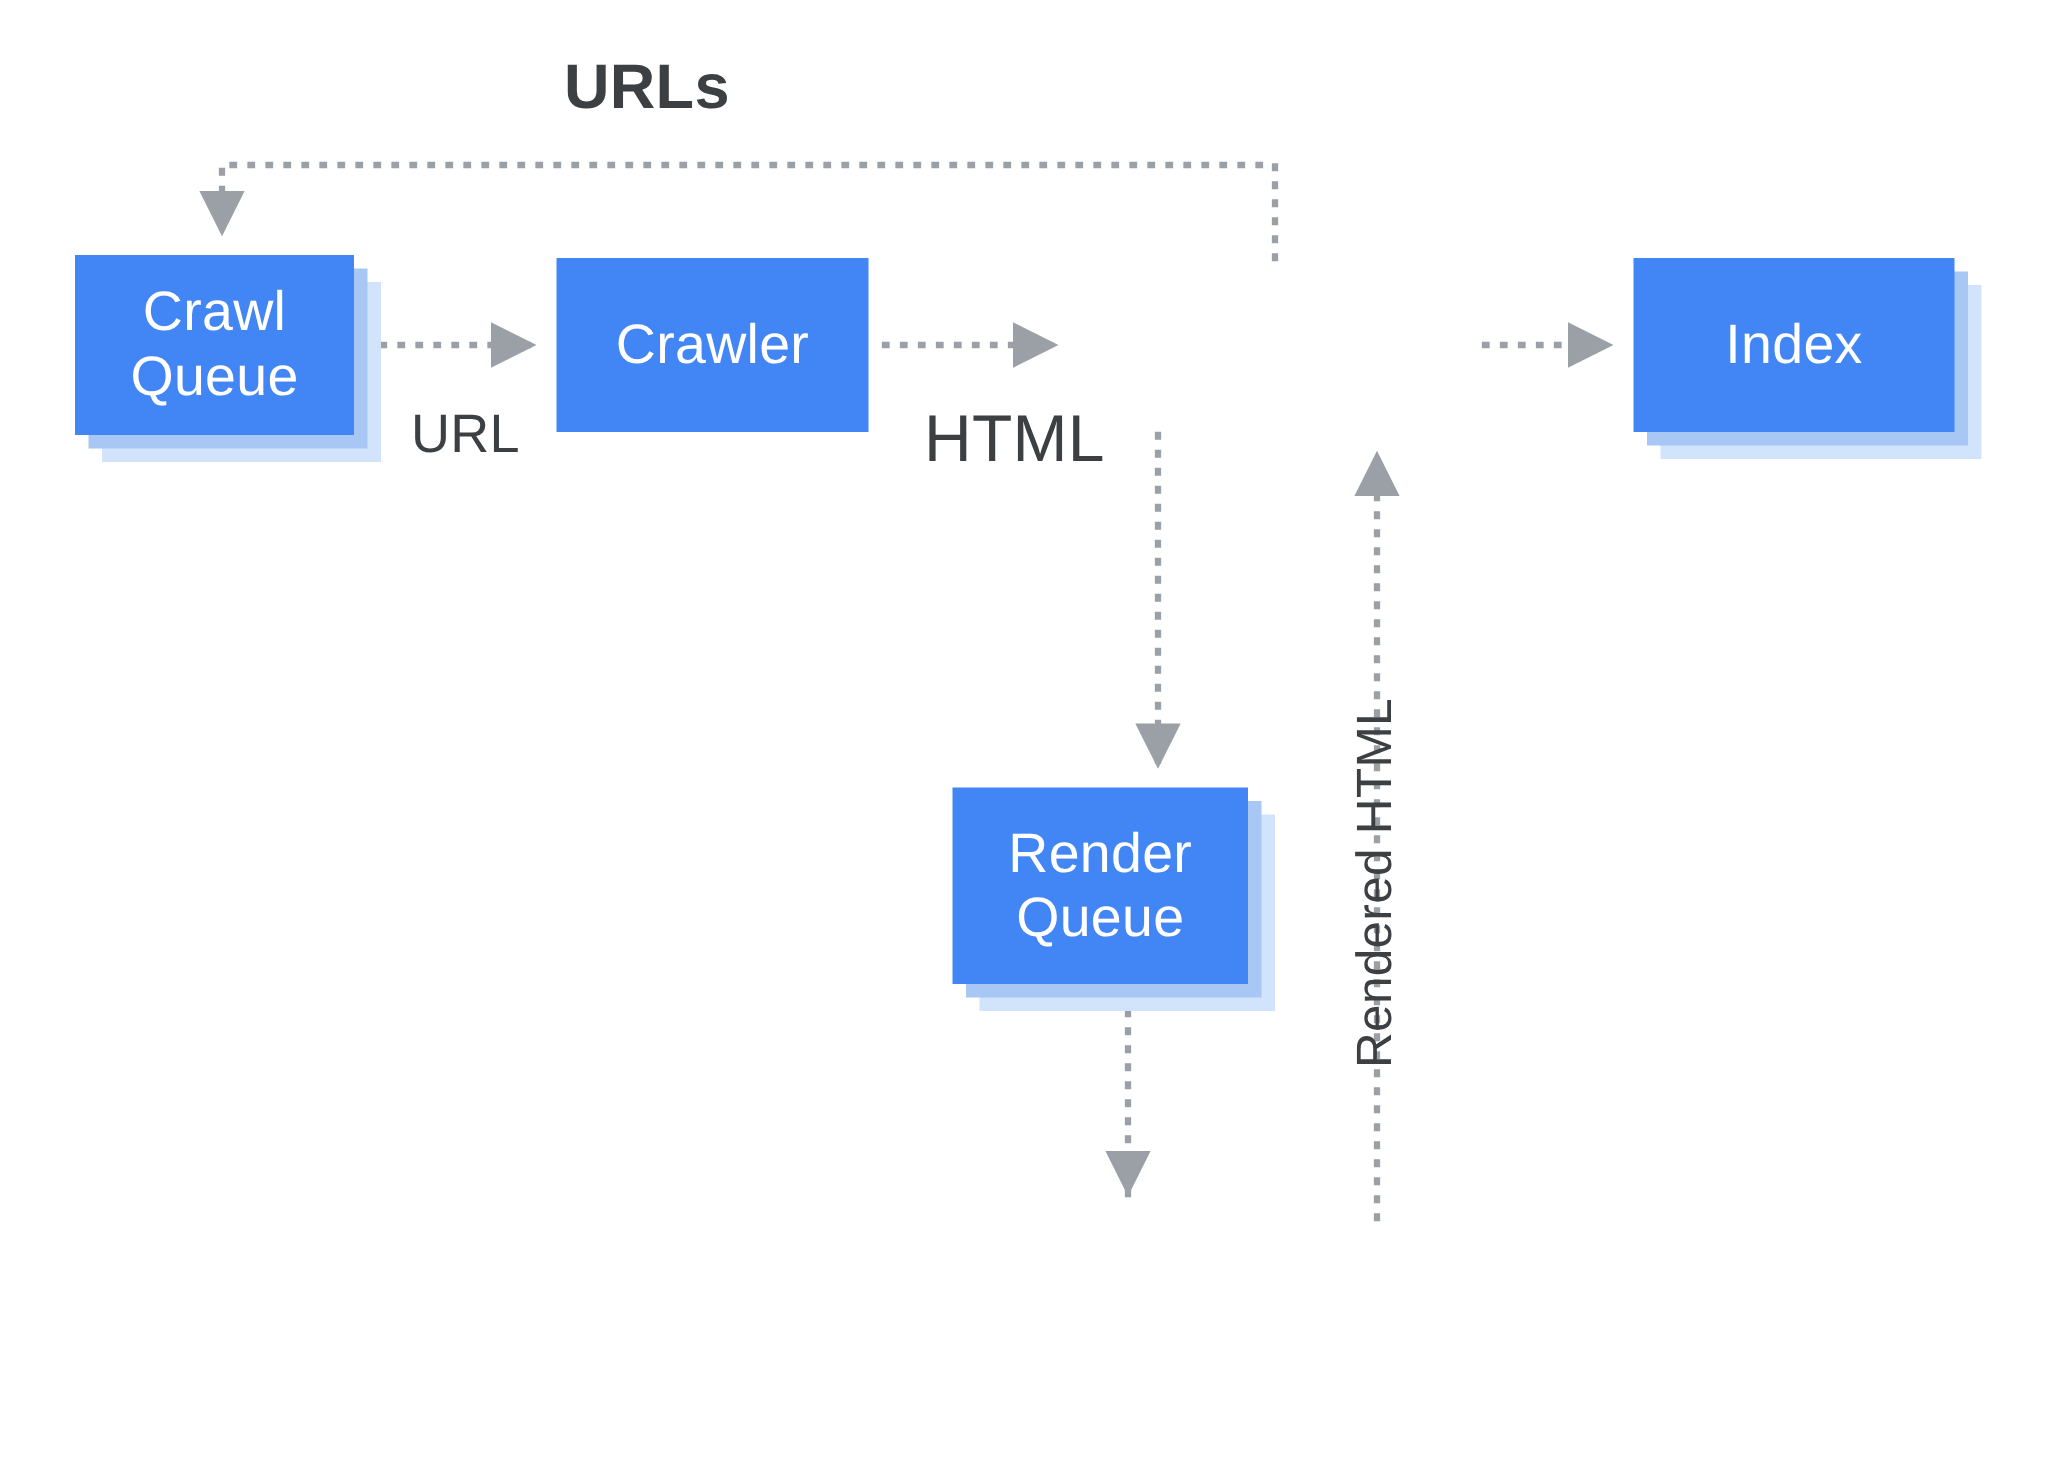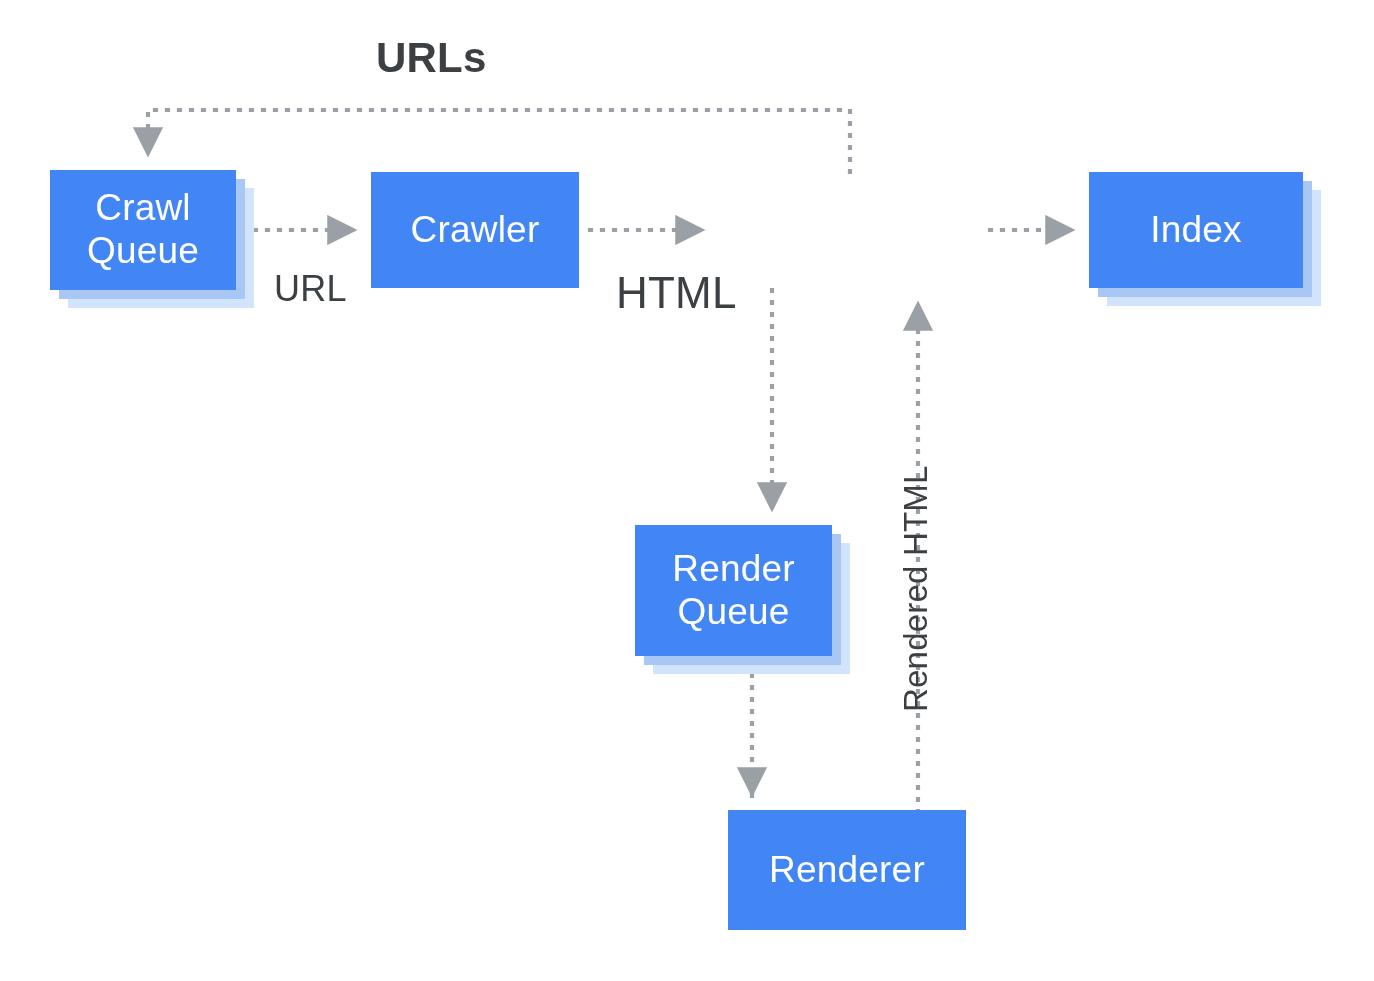--- a/index.html
+++ b/index.html
@@ -130,24 +130,20 @@
   </div>
 
   <div class="node" id="node-render-queue" style="left: 635px; top: 525px; width: 215px; height: 142px;">
     <div class="layer light" style="left: 18px; top: 18px; width: 197px; height: 131px;"></div>
     <div class="layer mid" style="left: 9px; top: 9px; width: 197px; height: 131px;"></div>
     <div class="layer main" style="width: 197px; height: 131px;"></div>
     <div class="node-label" style="width: 197px; height: 131px; font-size: 37px;">Render
 Queue</div>
   </div>
 
-  <div class="node" id="node-renderer" style="left: 728px; top: 810px; width: 238px; height: 120px;">
-    <div class="layer main" style="width: 238px; height: 120px;"></div>
-    <div class="node-label" style="width: 238px; height: 120px; font-size: 37px;">Renderer</div>
-  </div>
 
   <div class="edge-label" id="edge-label-urls" style="left: 376px; top: 34px; font-size: 42px; font-weight: bold;">URLs</div>
 
   <div class="edge-label" id="edge-label-url" style="left: 274px; top: 268px; font-size: 36px; text-align: right;">URL</div>
 
   <div class="edge-label" id="edge-label-html" style="left: 600px; top: 268px; font-size: 44px; margin-left: 16px;">HTML</div>
 
   <div class="edge-label rotated" id="edge-label-rendered-html" style="left: 897px; top: 712px; font-size: 33px;">Rendered HTML</div>
 
 </div>

